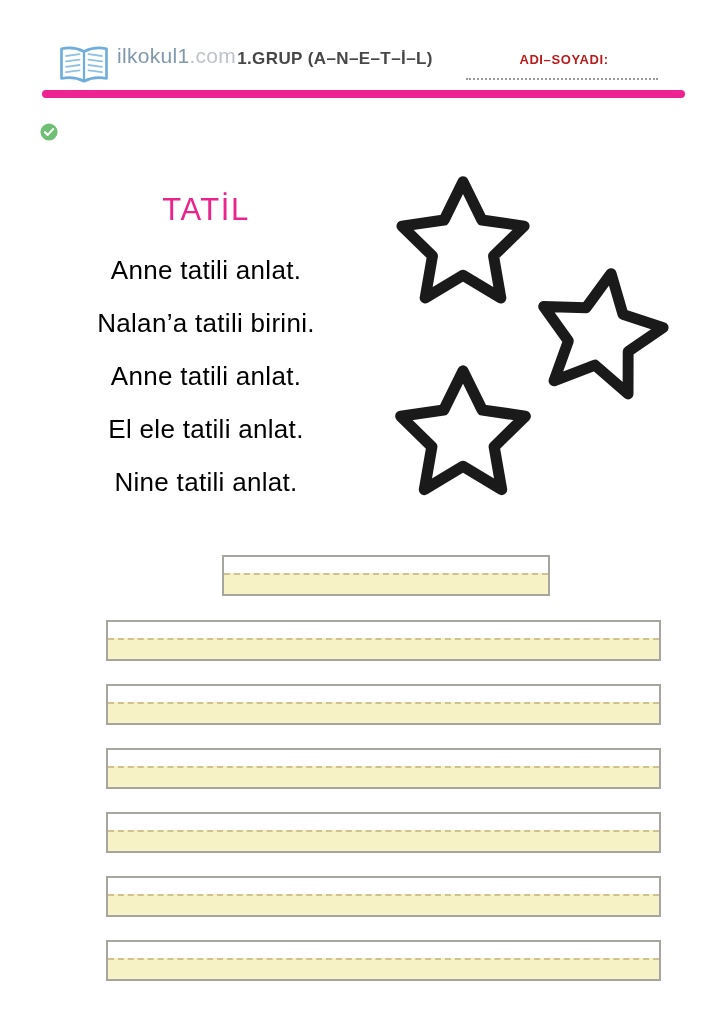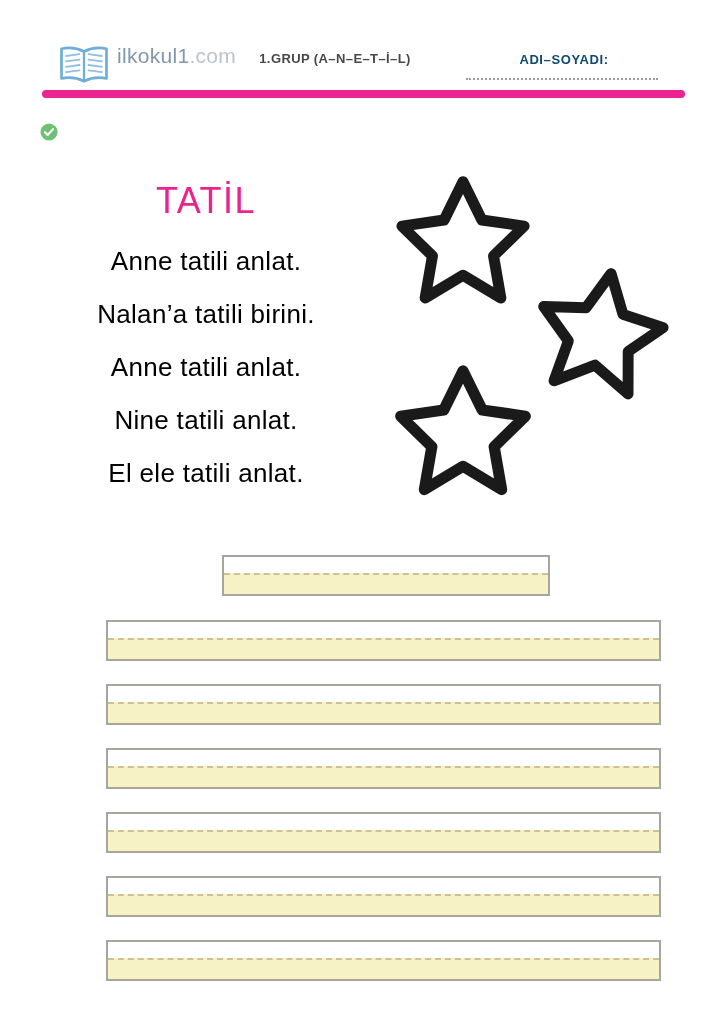--- a/index.html
+++ b/index.html
@@ -8,44 +8,44 @@
     margin:0 auto;overflow:hidden;
     font-family:"Liberation Sans", sans-serif;color:#3c3c3c;
   }
   
   .logo{position:absolute;left:57px;top:44px;display:flex;align-items:flex-start;}
   .logo svg{width:54px;height:42px;}
   .logo-text{margin-left:6px;font-size:21px;color:#8098ab;letter-spacing:0.3px;}
   .logo-text .suffix{color:#bcc3c9;}
   .header-center{
     position:absolute;left:222px;top:50px;width:226px;text-align:center;
-    font-size:13px;line-height:17px;color:#474747;letter-spacing:0.4px;font-weight:600;
+    font-size:17px;line-height:17px;color:#474747;letter-spacing:0.4px;font-weight:600;
   }
   .header-right{
     position:absolute;left:468px;top:52px;width:192px;text-align:center;
-    font-size:13px;color:#0c4a6e;letter-spacing:0.6px;font-weight:600;
+    font-size:13px;color:#b91c1c;letter-spacing:0.6px;font-weight:600;
   }
   .dotted-line{
     position:absolute;left:466px;top:70px;width:192px;height:8px;
     border-bottom:2px dotted #9a9a9a;
   }
   .pink-bar{
     position:absolute;left:42px;top:90px;width:643px;height:8px;
     background:#EC2390;border-radius:4px;
   }
   
   .instruction{
     position:absolute;left:40px;top:102px;width:662px;
     font-size:17.5px;line-height:25px;color:#3a3a3a;letter-spacing:0.2px;
   }
   .check-icon{display:inline-block;width:18px;height:18px;vertical-align:-3px;margin-right:7px;}
   
   .reading{position:absolute;left:45px;top:176px;width:322px;text-align:center;}
   .reading-title{
-    font-size:36px;color:#E9248C;letter-spacing:1.5px;font-weight:500;margin:4px;
+    font-size:31px;color:#E9248C;letter-spacing:1.5px;font-weight:500;margin:16px;
   }
   .reading-lines{margin-top:13px;font-size:26px;line-height:53px;color:#000000;letter-spacing:0.3px;}
   
   .star{position:absolute;}
   .star svg{width:100%;height:100%;overflow:visible;}
   .star1{left:383px;top:170px;width:160px;height:152px;}
   .star2{left:521px;top:261px;width:158px;height:151px;transform:rotate(10deg);}
   .star3{left:383px;top:359px;width:160px;height:155px;}
   
   .write-box{
@@ -102,22 +102,22 @@
           <circle cx="10" cy="10" r="9.5" fill="#6FBF74"></circle>
           <path d="M5.5 10.2 L8.6 13.2 L14.5 6.8" fill="none" stroke="#ffffff" stroke-width="2.4" stroke-linecap="round" stroke-linejoin="round"></path>
         </svg></span></p>
 
   <div class="reading">
     <h1 class="reading-title">TATİL</h1>
     <div class="reading-lines">
       <div>Anne tatili anlat.</div>
       <div>Nalan’a tatili birini.</div>
       <div>Anne tatili anlat.</div>
+      <div>El ele tatili anlat.</div>
       <div>Nine tatili anlat.</div>
-      <div>El ele tatili anlat.</div>
     </div>
   </div>
 
   <div class="star star1">
     <svg viewBox="0 0 100 104">
       <polygon points="50,8 62.9,34.2 91.8,38.4 70.9,58.8 75.9,87.6 50,72 24.1,87.6 29.1,58.8 8.2,38.4 37.1,34.2" fill="#ffffff" stroke="#1a1a1a" stroke-width="7.5" stroke-linejoin="round"></polygon>
     </svg>
   </div>
   <div class="star star2">
     <svg viewBox="0 0 100 104">

